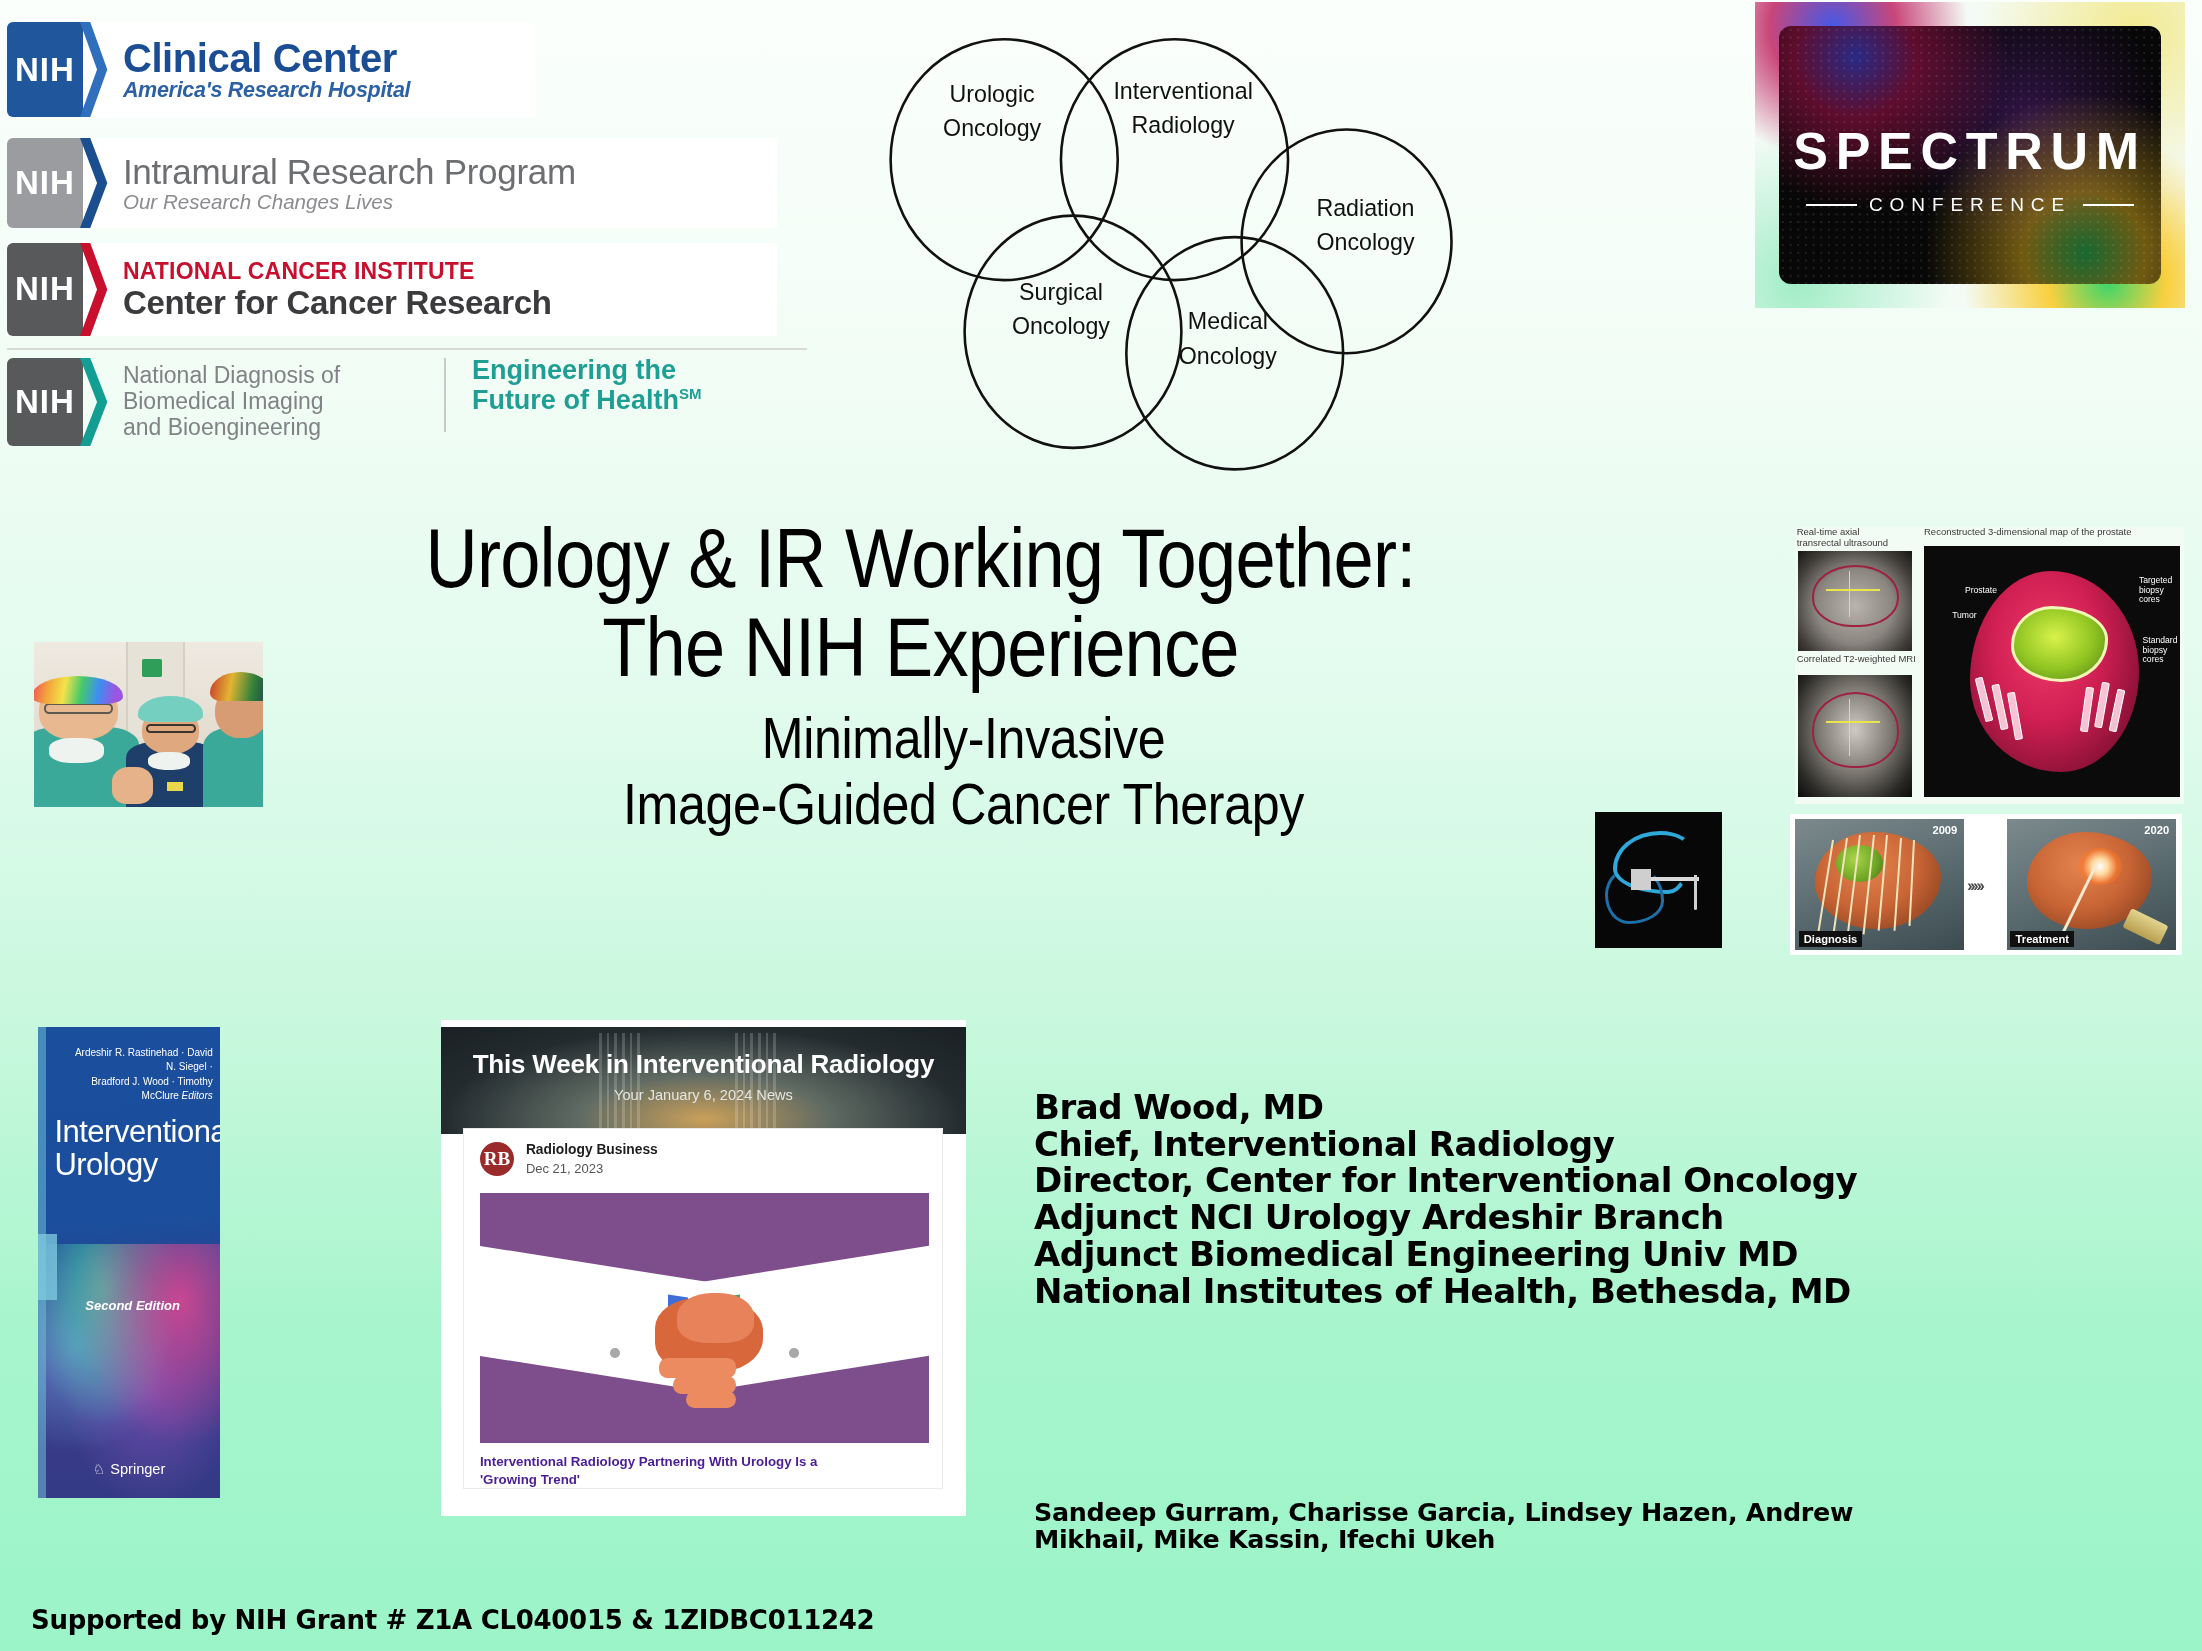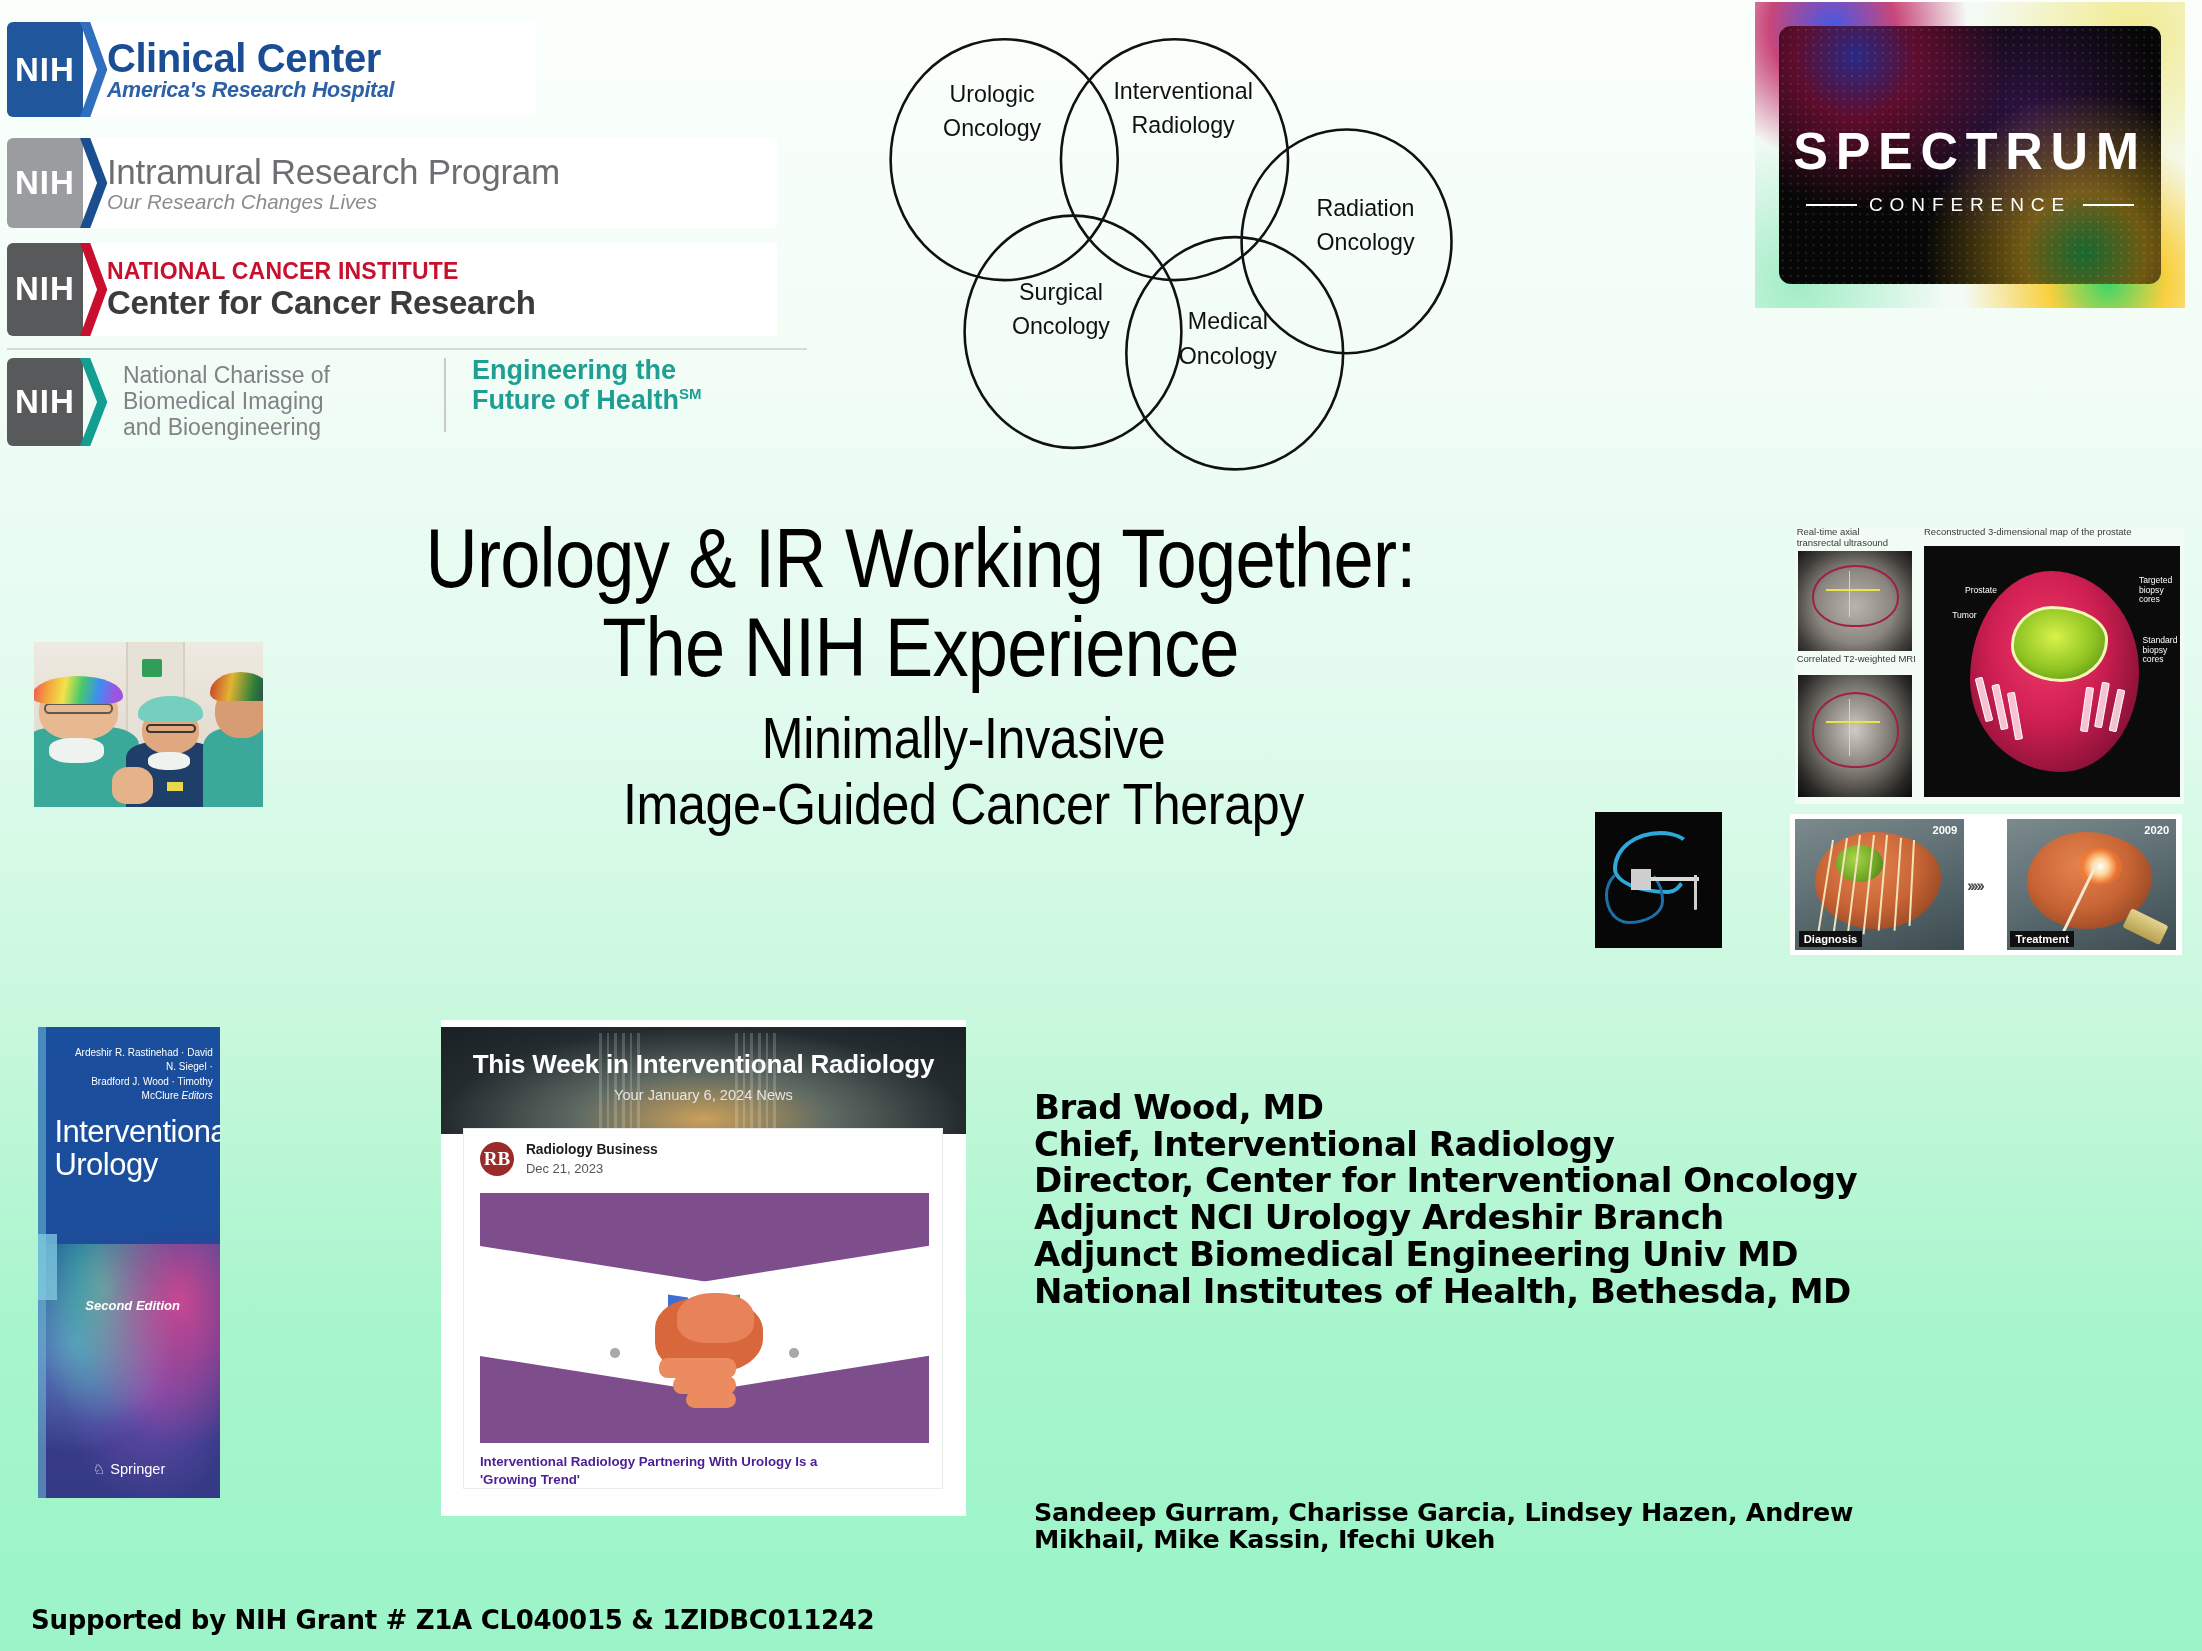--- a/index.html
+++ b/index.html
@@ -27,21 +27,21 @@
     color: #ffffff;
     font-weight: bold;
     letter-spacing: 0.9px;
     border-radius: 6px 0 0 6px;
   }
   .nih-badge .nih-text { font-family: "Liberation Sans", sans-serif; }
   .nih-chev {
     position: absolute; right: -26px; top: 0; bottom: 0; width: 29px;
   }
   .nih-chev svg { display: block; height: 100%; width: 100%; }
-  .nih-words { padding-left: 24px; line-height: 1.02; }
+  .nih-words { padding-left: 40px; line-height: 1.02; }
 
   
   #nih-row-1 { left: 6.9px; top: 15.5px; width: 529px; height: 95px; }
   #nih-row-1 .nih-badge { width: 76px; height: 95px; background: #20569b; font-size: 33px; }
   #nih-row-1 .cc-title { color: #1b4d95; font-size: 40px; font-weight: bold; letter-spacing: -0.4px; font-family: "Liberation Sans", sans-serif; }
   #nih-row-1 .cc-sub { color: #2d61a6; font-size: 21.5px; font-style: italic; font-weight: bold; letter-spacing: -0.3px; margin-top: 0.9px;}
 
   
   #nih-row-2 { left: 6.9px; top: 131px; width: 770px; height: 90px; }
   #nih-row-2 .nih-badge { width: 76px; height: 90px; background: #9b9ca0; font-size: 33px; }
@@ -316,21 +316,21 @@
     <div class="nih-row" id="nih-row-4">
       <div class="nih-badge">
         <span class="nih-text">NIH</span>
         <span class="nih-chev">
           <svg viewBox="0 0 34 110" preserveAspectRatio="none">
               <path d="M0 0 L20 55 L0 110 L12 110 L32 55 L12 0 Z" fill="#129e93"></path>
             </svg>
         </span>
       </div>
       <div class="nibib-words">
-        <div>National Charisse of</div>
+        <div>National Diagnosis of</div>
         <div>Biomedical Imaging</div>
         <div>and Bioengineering</div>
       </div>
       <div id="nibib-divider"></div>
       <div id="nibib-tag">
         <div>Engineering the</div>
         <div><span>Future of Health</span><span class="sm">SM</span></div>
       </div>
     </div>
   </div>

